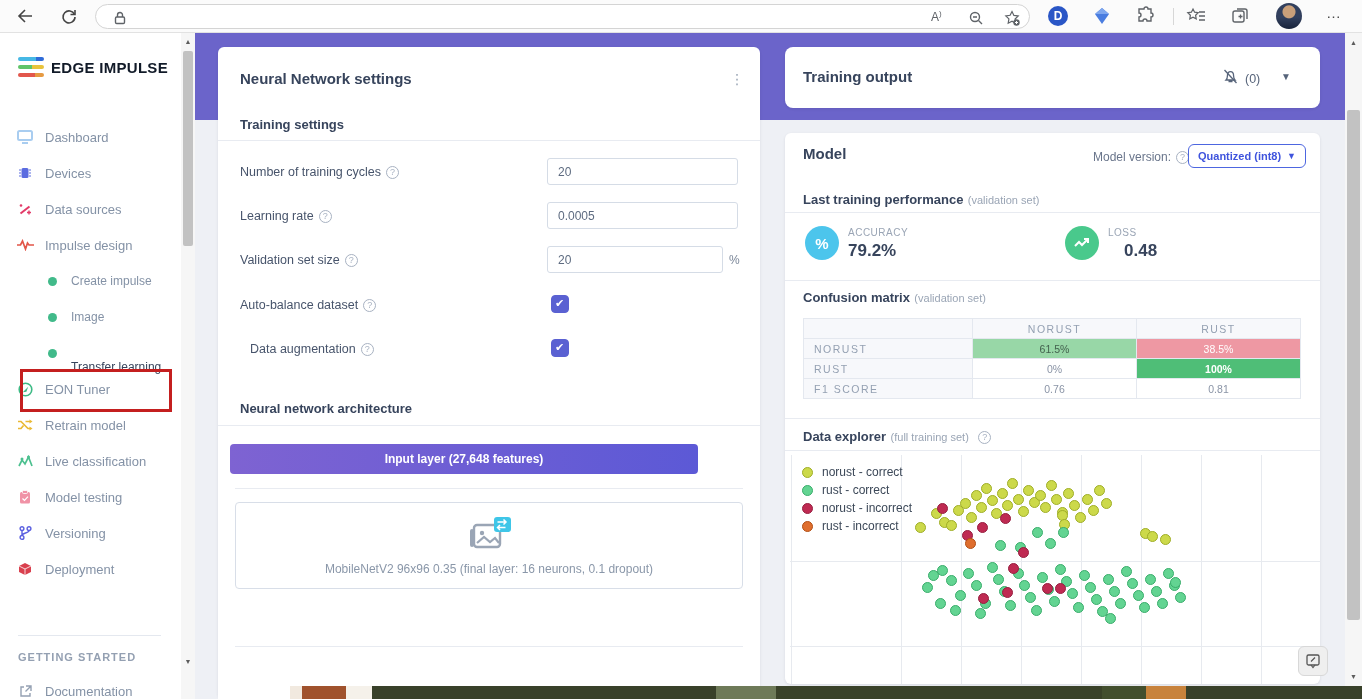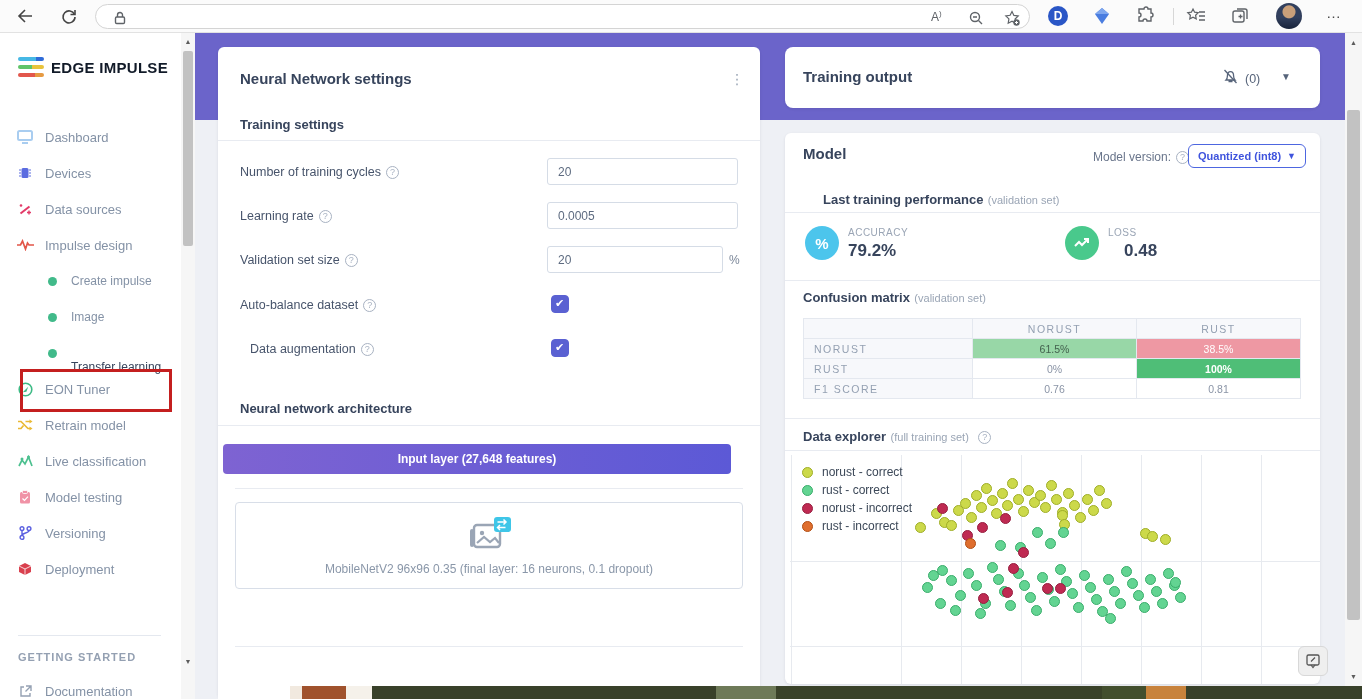--- a/index.html
+++ b/index.html
@@ -331,21 +331,21 @@
 
     <div style="position:absolute;left:22px;top:251px;" class="flabel"><span>Auto-balance dataset</span><span class="qmark">?</span></div>
     <span class="checkbox checked" style="left:333px;top:248px;"></span>
 
     <div style="position:absolute;left:32px;top:295px;" class="flabel"><span>Data augmentation</span><span class="qmark">?</span></div>
     <span class="checkbox checked" style="left:333px;top:292px;"></span>
 
     <div class="sec-h" style="position:absolute;left:22px;top:354px;">Neural network architecture</div>
     <div class="divider" style="top:378px;"></div>
 
-    <div class="btn-input" style="left:5px;top:397px;width:508px;">Input layer (27,648 features)</div>
+    <div class="btn-input" style="left:12px;top:397px;width:468px;">Input layer (27,648 features)</div>
     <div class="divider" style="top:441px;left:17px;right:17px;"></div>
 
     <div class="model-box" style="left:17px;top:455px;width:508px;height:87px;">
       <span style="position:absolute;left:232px;top:14px;">
         <svg width="44" height="38" viewBox="0 0 44 38">
           <rect x="6" y="8" width="26" height="22" rx="3" fill="none" stroke="#9aa5b5" stroke-width="2.4"></rect>
           <rect x="2" y="12" width="4" height="18" rx="2" fill="#9aa5b5"></rect>
           <circle cx="14" cy="16" r="2.2" fill="#9aa5b5"></circle>
           <path d="M9 26l7-6 6 5 5-4 4 5" fill="none" stroke="#9aa5b5" stroke-width="2.2"></path>
           <rect x="26" y="0" width="17" height="15" rx="3" fill="#3fc6e8"></rect>
@@ -375,21 +375,21 @@
   <div class="card" style="left:785px;top:133px;width:535px;height:551px;">
     <div class="panel-title" style="position:absolute;left:18px;top:12px;">Model</div>
     <div style="position:absolute;left:308px;top:17px;font-size:12px;color:#69758b;">
       <span>Model version:</span><span class="qmark">?</span>
     </div>
     <div class="version-pill" style="left:403px;top:11px;">
       <span>Quantized (int8)</span>
       <span style="font-size:9px;">▼</span>
     </div>
 
-    <div style="position:absolute;left:18px;top:57px;margin-left:20px;">
+    <div style="position:absolute;left:18px;top:57px;">
       <span class="sec-h">Last training performance</span>
       <span class="sub-h">(validation set)</span>
     </div>
     <div class="divider" style="top:79px;"></div>
 
     <div class="mcircle" style="left:20px;top:93px;background:#4cc5ec;">
       <span style="font-weight:bold;font-size:15px;">%</span>
     </div>
     <span class="mlabel" style="left:63px;top:94px;">ACCURACY</span>
     <span class="mvalue" style="left:63px;top:108px;">79.2%</span>

